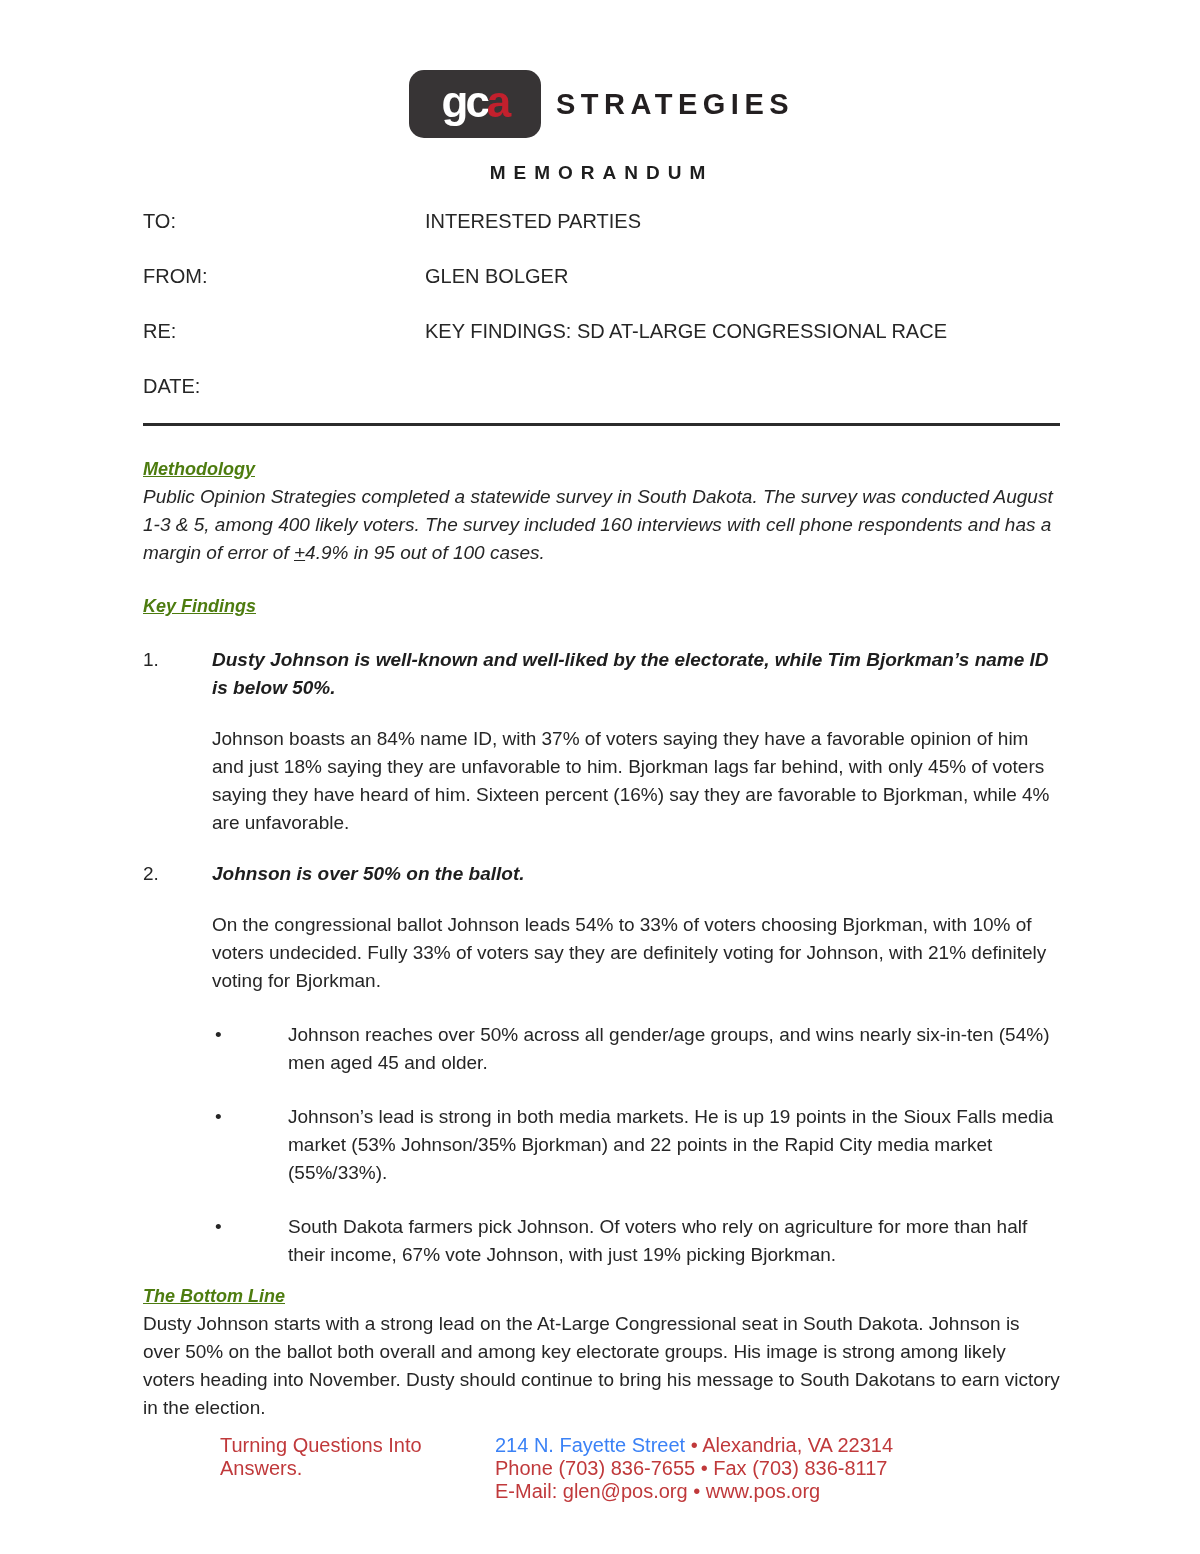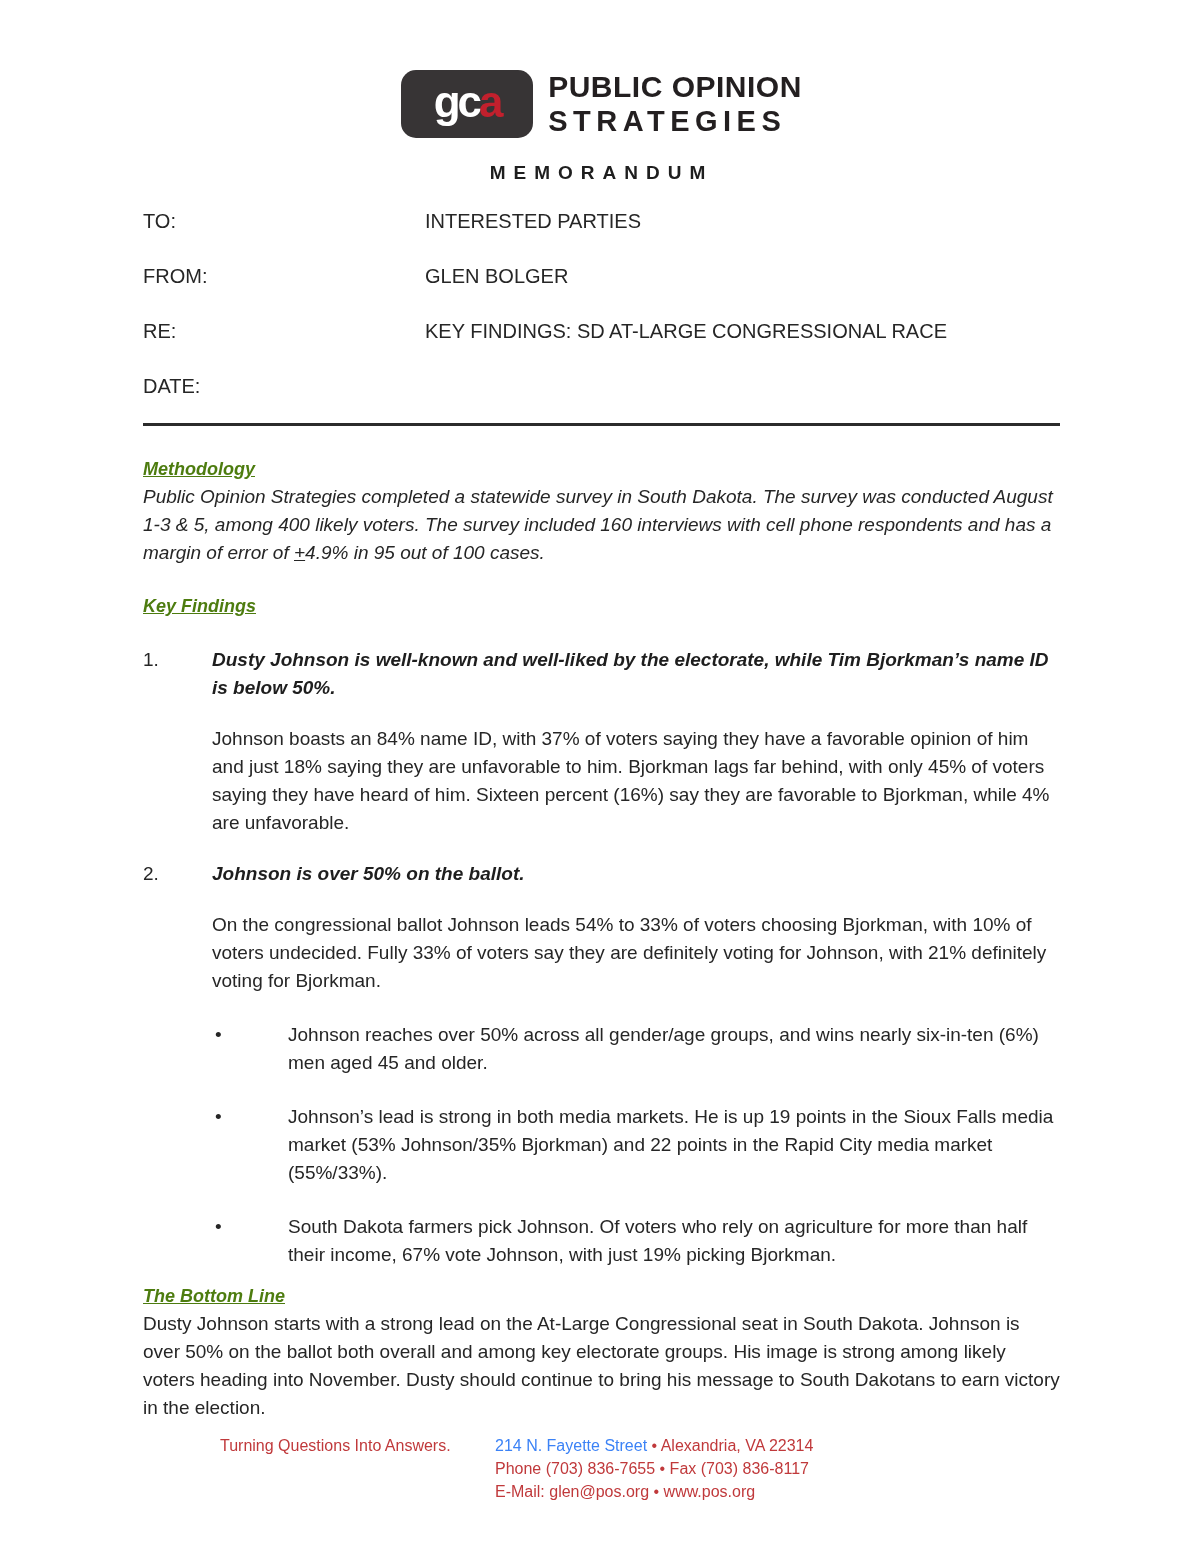--- a/index.html
+++ b/index.html
@@ -73,40 +73,39 @@
     font-size: 19px; line-height: 28px; color: #1e1e1e;
   }
   .item-body { margin-left: 69px; margin-top: 23px; }
   .bullet-item { display: flex; margin-left: 72px; margin-top: 26px; }
   .bullet-char { width: 73px; flex: 0 0 auto; font-size: 19px; line-height: 28px; }
   .bullet-text { flex: 1; }
   .bottom-line-heading { margin-top: 13px; }
   
   .footer {
     display: flex; margin-top: 12px;
-    font-size: 16px; line-height: 23px;
+    font-size: 20px; line-height: 23px;
   }
   .footer-tagline {
     margin-left: 77px; width: 275px; flex: 0 0 auto;
     color: #c0393b;
   }
   .footer-address { color: #c0393b; }
   .addr-street { color: #3b82f6; }
 </style>
 </head>
 <body>
 
 <div class="page">
 
   <div class="header">
     <div class="logo-box">
       <div class="logo-text"><span>gc</span><span class="logo-a">a</span></div>
     </div>
     <div class="brand">
-      <div class="brand-line1">PUBLIC OPINION</div>
       <div class="brand-line2">STRATEGIES</div>
     </div>
   </div>
 
   <div class="memo-heading">MEMORANDUM</div>
 
   <div class="fields">
     <div class="field-row">
       <div class="field-label">TO:</div>
       <div class="field-value">INTERESTED PARTIES</div>
@@ -141,21 +140,21 @@
     <div class="body-text item-body">Johnson boasts an 84% name ID, with 37% of voters saying they have a favorable opinion of him and just 18% saying they are unfavorable to him. Bjorkman lags far behind, with only 45% of voters saying they have heard of him. Sixteen percent (16%) say they are favorable to Bjorkman, while 4% are unfavorable.</div>
 
     <div class="numbered-item second">
       <div class="item-number">2.</div>
       <div class="item-title">Johnson is over 50% on the ballot.</div>
     </div>
     <div class="body-text item-body">On the congressional ballot Johnson leads 54% to 33% of voters choosing Bjorkman, with 10% of voters undecided. Fully 33% of voters say they are definitely voting for Johnson, with 21% definitely voting for Bjorkman.</div>
 
     <div class="bullet-item">
       <div class="bullet-char">•</div>
-      <div class="body-text bullet-text">Johnson reaches over 50% across all gender/age groups, and wins nearly six-in-ten (6%) men aged 45 and older.</div>
+      <div class="body-text bullet-text">Johnson reaches over 50% across all gender/age groups, and wins nearly six-in-ten (54%) men aged 45 and older.</div>
     </div>
     <div class="bullet-item">
       <div class="bullet-char">•</div>
       <div class="body-text bullet-text">Johnson’s lead is strong in both media markets. He is up 19 points in the Sioux Falls media market (53% Johnson/35% Bjorkman) and 22 points in the Rapid City media market (55%/33%).</div>
     </div>
     <div class="bullet-item">
       <div class="bullet-char">•</div>
       <div class="body-text bullet-text">South Dakota farmers pick Johnson. Of voters who rely on agriculture for more than half their income, 67% vote Johnson, with just 19% picking Bjorkman.</div>
     </div>
   </div>

